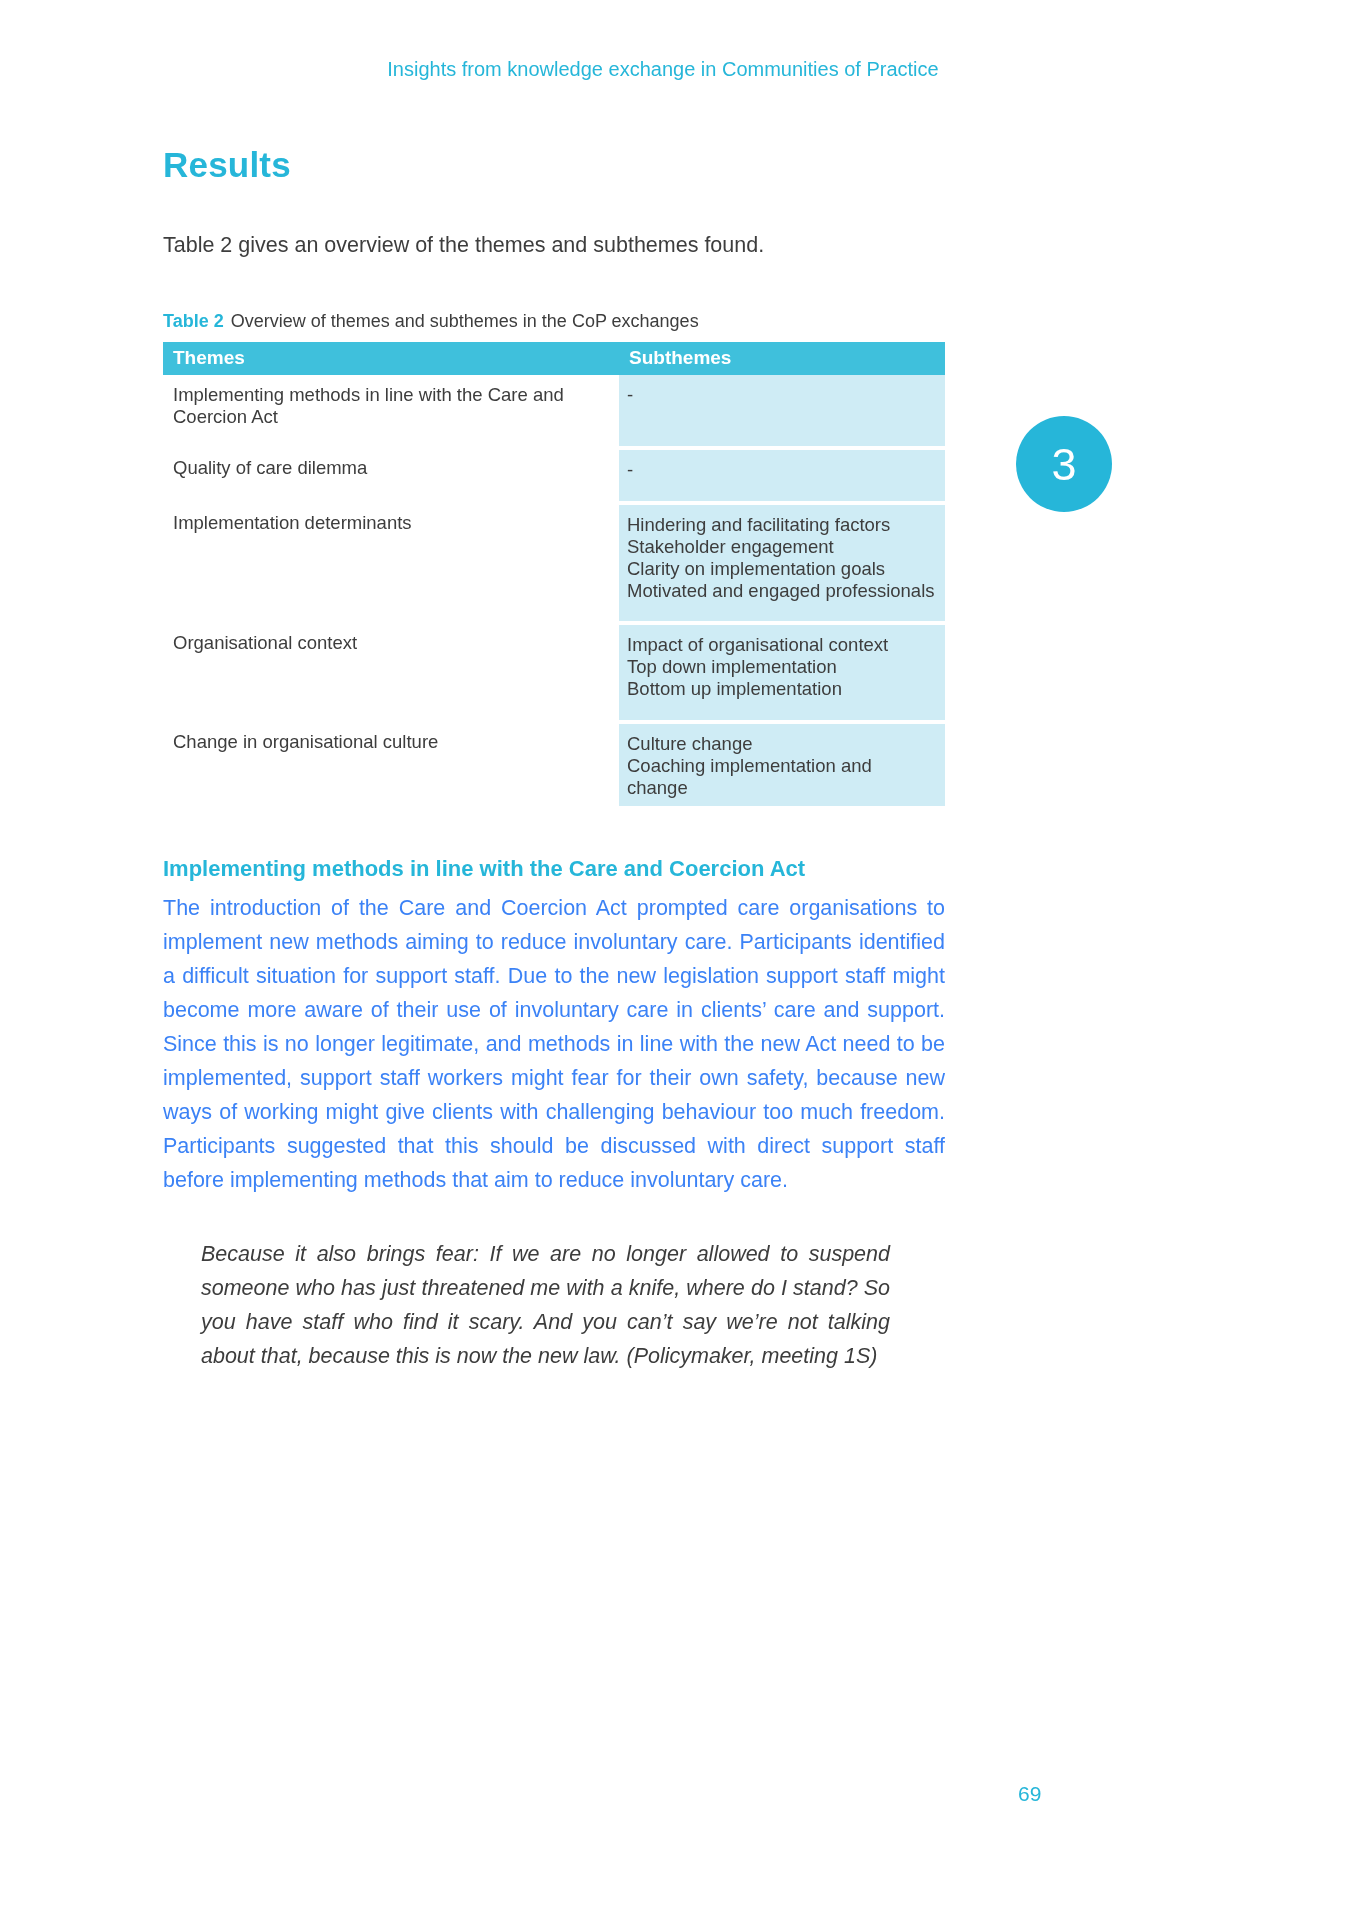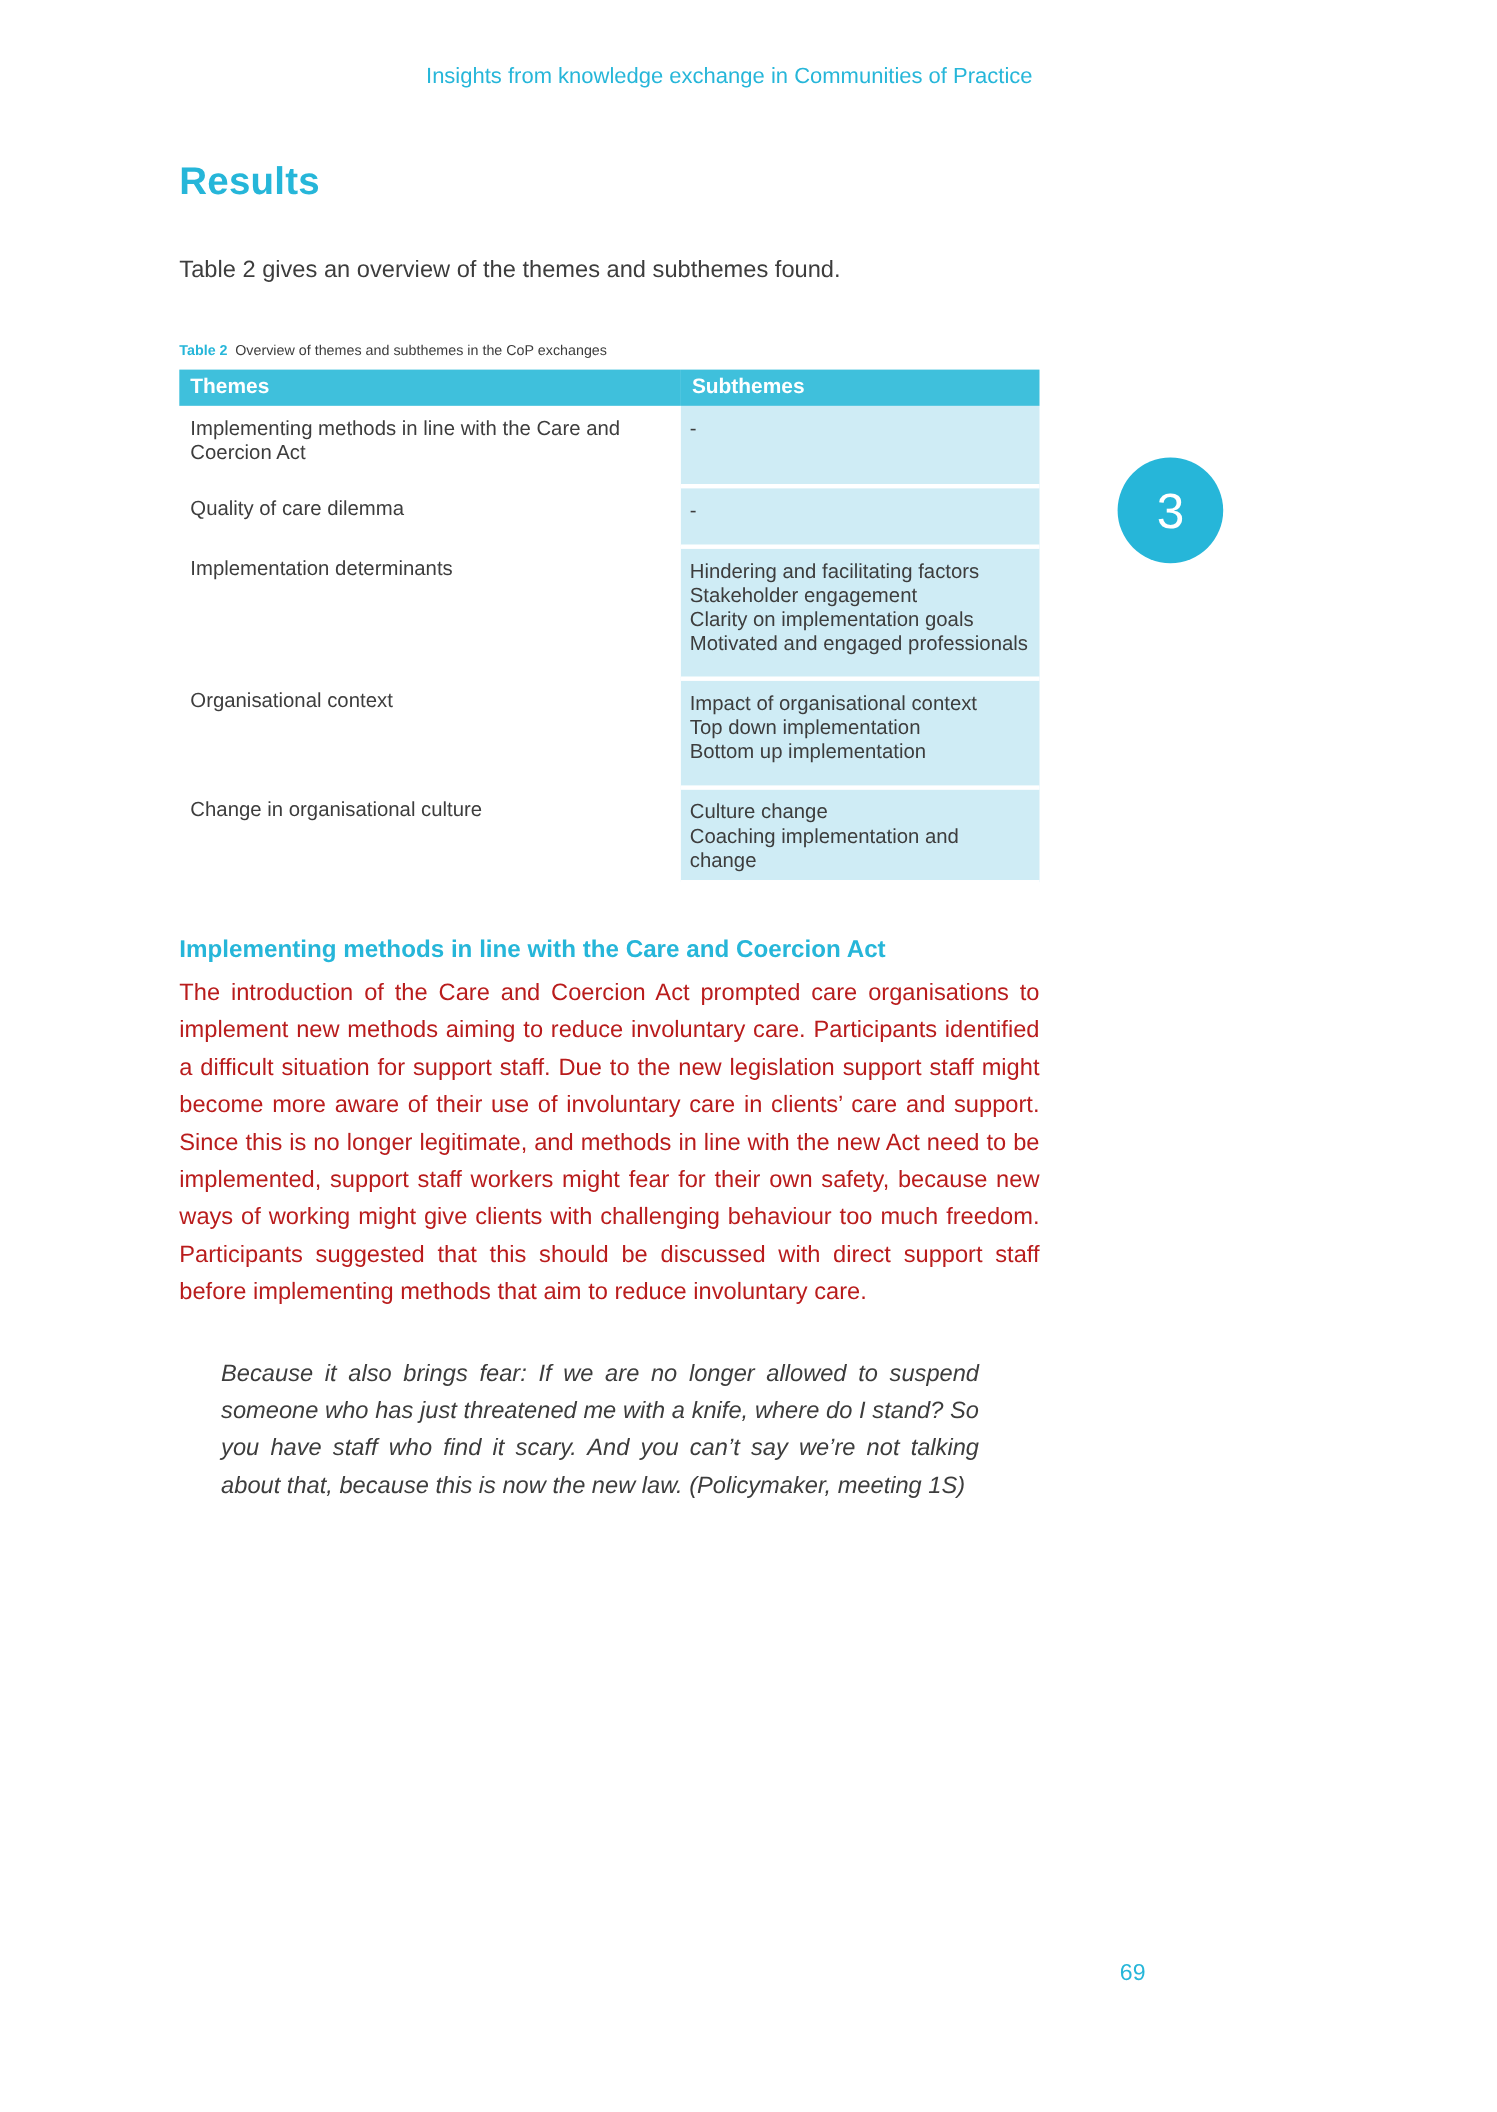--- a/index.html
+++ b/index.html
@@ -32,21 +32,21 @@
     letter-spacing: 0.2px;
   }
   .intro {
     margin-top: 44px;
     font-size: 21.5px;
     line-height: 1.58;
     color: #3d3d3d;
   }
   .caption {
     margin-top: 48px;
-    font-size: 13px;
+    font-size: 18px;
     color: #3d3d3d;
   }
   .caption-label {
     font-weight: bold;
     color: #26b6d9;
     margin-right: 7px;
   }
   .themes-table {
     margin-top: 10px;
     width: 782px;
@@ -89,21 +89,21 @@
     margin-top: 46px;
     font-size: 22px;
     font-weight: bold;
     color: #26b6d9;
   }
   .body-text {
     margin-top: 10px;
     font-size: 21.5px;
     line-height: 1.58;
     text-align: justify;
-    color: #b91c1c;
+    color: #3b82f6;
   }
   .quote {
     margin-top: 40px;
     margin-left: 38px;
     margin-right: 55px;
     font-size: 21.5px;
     line-height: 1.58;
     font-style: italic;
     text-align: justify;
     color: #3d3d3d;

